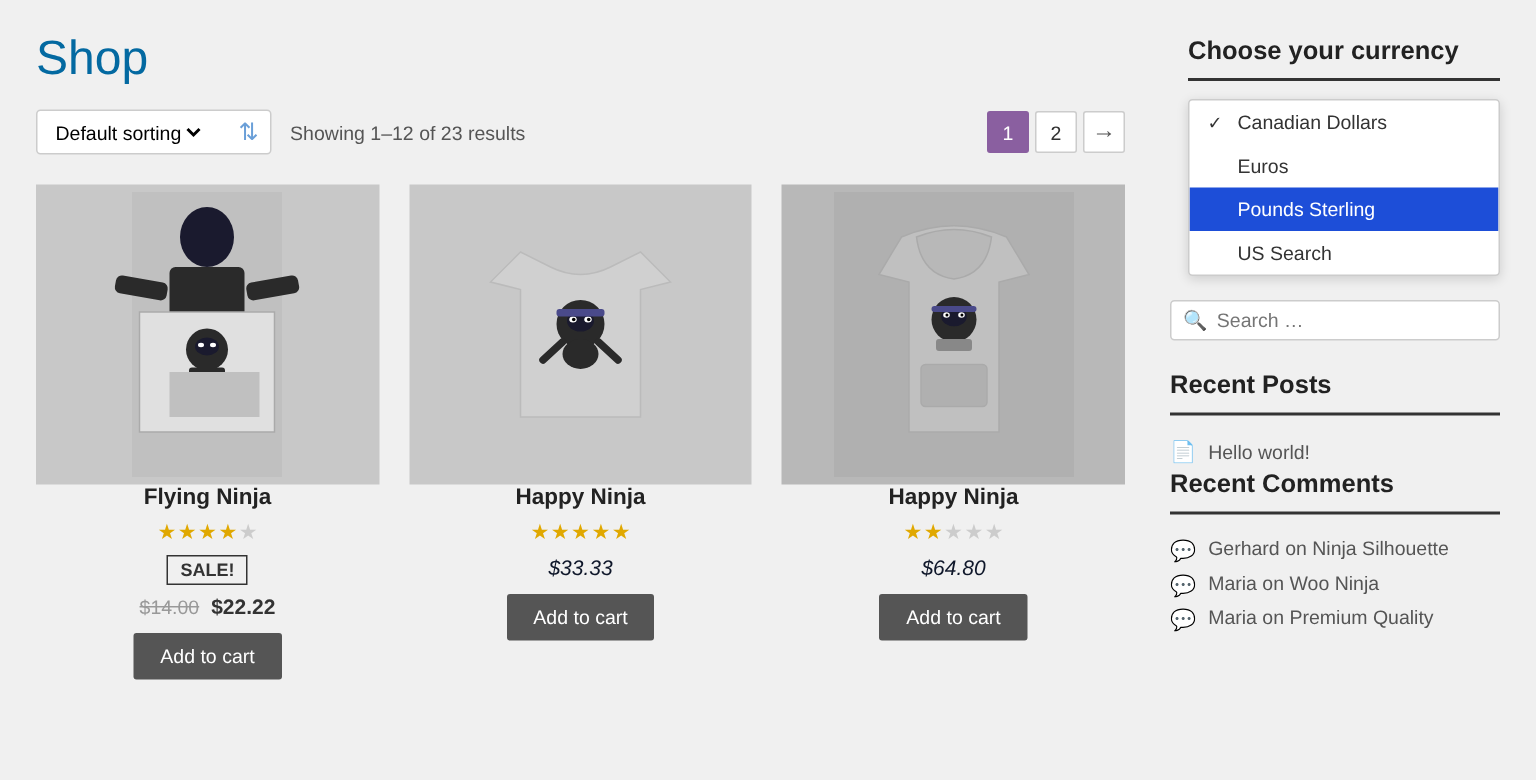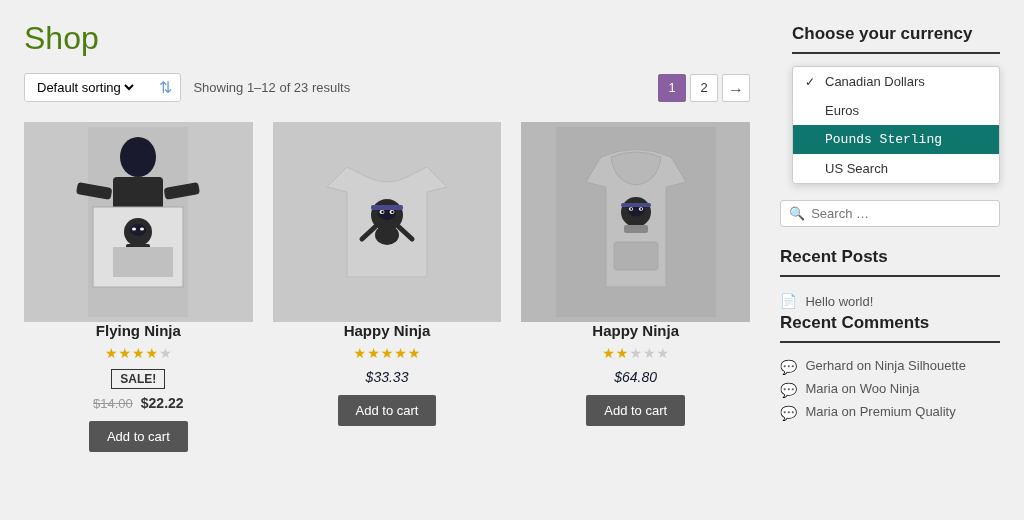--- a/index.html
+++ b/index.html
@@ -16,21 +16,21 @@
       padding: 20px 24px;
       gap: 30px;
       min-height: 520px;
     }
     .main-content {
       flex: 1;
     }
     .page-title {
       font-size: 32px;
       font-weight: 300;
-      color: #4d7c0f;
+      color: #0369a1;
       margin-bottom: 16px;
     }
     .toolbar {
       display: flex;
       align-items: center;
       gap: 12px;
       margin-bottom: 20px;
     }
     .sort-select-wrapper {
       display: flex;
@@ -189,23 +189,22 @@
     .currency-option {
       padding: 7px 12px;
       font-size: 13px;
       cursor: pointer;
       display: flex;
       align-items: center;
       gap: 6px;
       color: #333;
     }
     .currency-option.selected {
-      background: #0f766e;
+      background: #1d4ed8;
       color: #fff;
-      font-family: Liberation Mono, monospace;
     }
     .currency-option .check-mark {
       font-size: 12px;
       width: 14px;
     }
 
     
     .search-box {
       display: flex;
       align-items: center;

